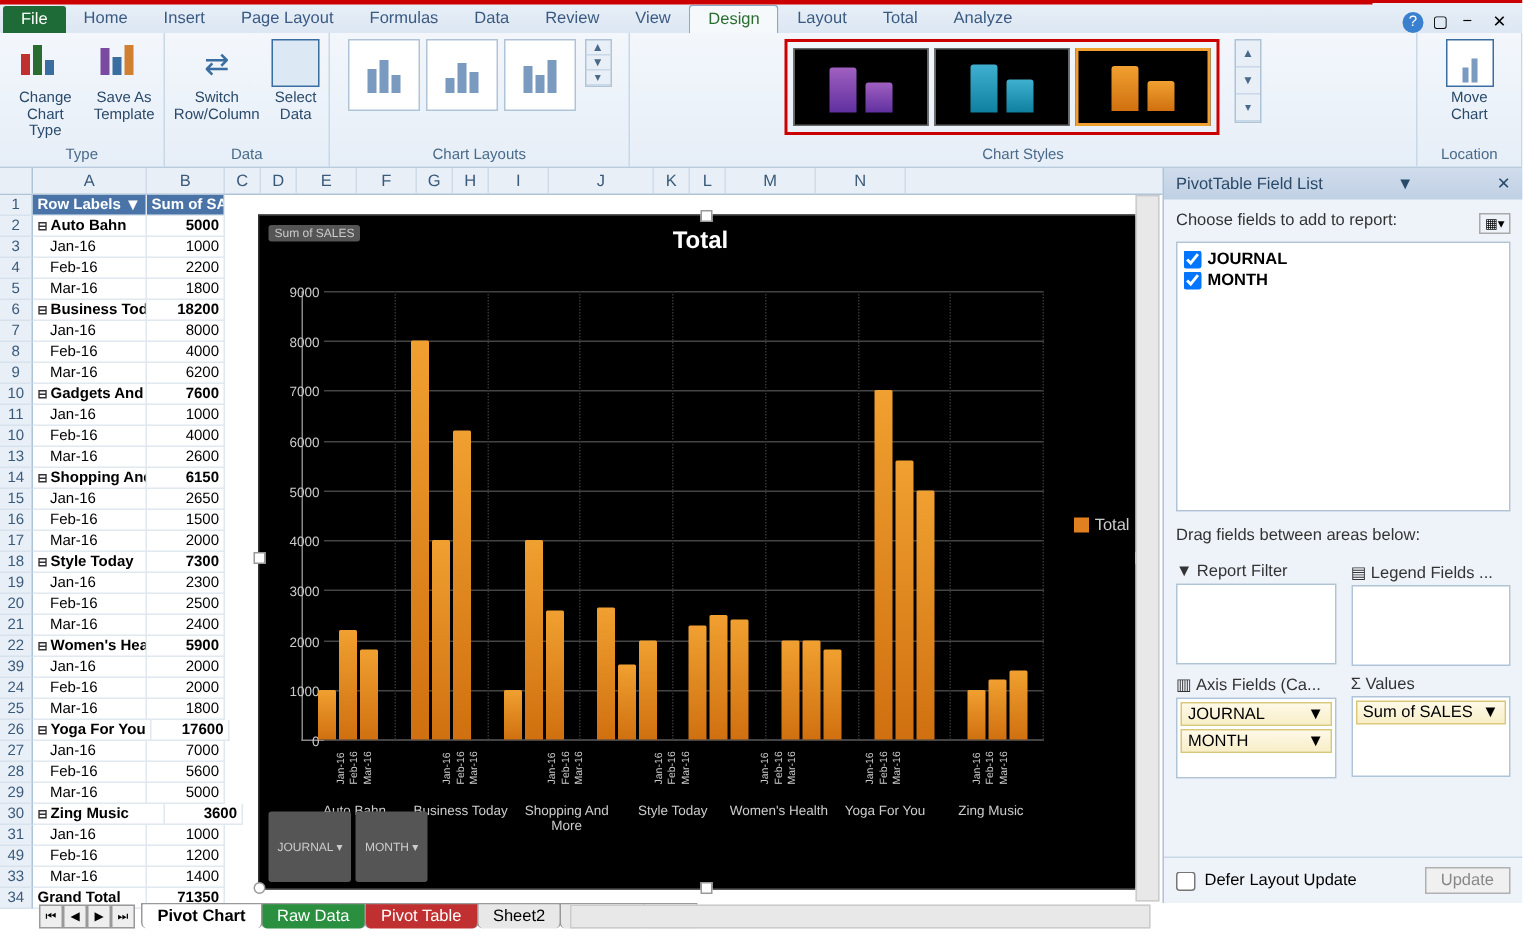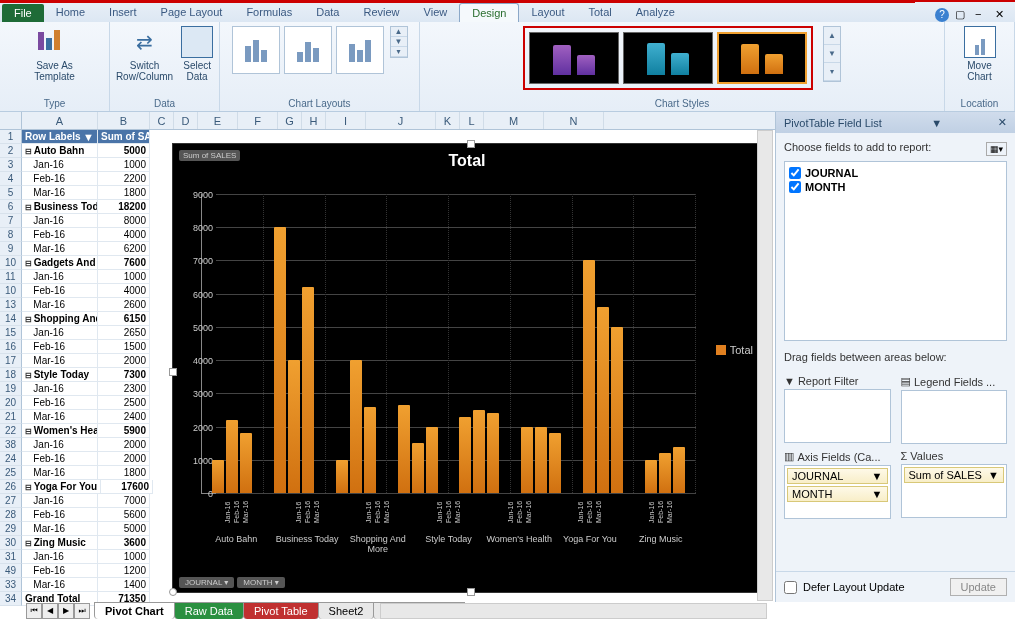--- a/index.html
+++ b/index.html
@@ -56,21 +56,21 @@
 .bars-wrap { position: absolute; left: 0; right: 0; bottom: 0; height: 100%; display: flex; }
 .group-bars { flex: 1; display: flex; align-items: flex-end; justify-content: center; gap: 2px; border-right: 1px dotted #333; }
 .cbar { width: 12px; background: linear-gradient(#f0a030,#d07010); border-radius: 1px 1px 0 0; }
 .x-labels { position: absolute; left: 28px; top: 352px; width: 495px; display: flex; }
 .x-group { flex: 1; text-align: center; }
 .x-sub { color: #ccc; font-size: 7px; writing-mode: vertical-rl; transform: rotate(180deg); display: inline-block; margin: 0 1px; height: 32px; }
 .x-main { color: #ccc; font-size: 9px; margin-top: 4px; }
 .legend { position: absolute; right: 8px; top: 200px; color: #ccc; font-size: 10px; display: flex; align-items: center; gap: 4px; }
 .legend .sw { width: 10px; height: 10px; background: #e08020; }
 .chart-filters { position: absolute; bottom: 4px; left: 6px; display: flex; gap: 3px; }
-.chart-filters span { background: #555; color: #ccc; font-size: 8px; padding: 1px 6px; border-radius: 2px; text-align: right; }
+.chart-filters span { background: #555; color: #ccc; font-size: 8px; padding: 19px 6px; border-radius: 2px; text-align: right; }
 
 
 .field-list { width: 240px; background: #eef3f9; border-left: 1px solid #b0c4d8; padding: 0; display: flex; flex-direction: column; height: 490px; position: absolute; right: 0; top: 112px; }
 .fl-title { background: linear-gradient(#d0dcec,#c0d0e4); padding: 4px 8px; font-size: 13px; color: #2a4a6a; display: flex; align-items: center; }
 .fl-title .x { margin-left: auto; }
 .fl-body { padding: 8px; flex: 1; display: flex; flex-direction: column; }
 .fl-hint { font-size: 11px; color: #333; margin-bottom: 4px; }
 .field-box { background: #fff; border: 1px solid #b0c4d8; flex: 1; padding: 4px; max-height: 180px; }
 .field-item { display: flex; align-items: center; gap: 4px; padding: 1px 0; font-weight: bold; }
 .field-item input { width: 12px; height: 12px; }
@@ -121,20 +121,31 @@
     <span style="background:#3a80d0;border-radius:50%;color:#fff;text-align:center;line-height:14px;font-size:10px">?</span>
     <span>▢</span>
     <span>−</span>
     <span>✕</span>
   </div>
 </div>
 
 <div class="ribbon">
   <div class="group" style="width:110px">
     <div class="group-body">
+      <div class="btn-v">
+        <div class="icon">
+            <div class="icon-bars">
+              <span style="height:14px;background:#c03030"></span>
+              <span style="height:20px;background:#2a6e2f"></span>
+              <span style="height:10px;background:#3a6ea0"></span>
+            </div>
+          </div>
+        <div class="lbl" style="white-space: pre-line;">Change
+Chart Type</div>
+      </div>
       <div class="btn-v">
         <div class="icon">
             <div class="icon-bars">
               <span style="height:18px;background:#7a4aa0"></span>
               <span style="height:12px;background:#3a6ea0"></span>
               <span style="height:20px;background:#d08030"></span>
             </div>
           </div>
         <div class="lbl" style="white-space: pre-line;">Save As
 Template</div>
@@ -354,21 +365,21 @@
       <div class="row-h">21</div>
       <div class="cell " style="width:76px">&nbsp;&nbsp;&nbsp;Mar-16</div>
       <div class="cell r " style="width:52px">2400</div>
     </div>
     <div class="row">
       <div class="row-h">22</div>
       <div class="cell bold" style="width:76px"><span class="exp">⊟</span>Women's Health</div>
       <div class="cell r bold" style="width:52px">5900</div>
     </div>
     <div class="row">
-      <div class="row-h">38</div>
+      <div class="row-h">39</div>
       <div class="cell " style="width:76px">&nbsp;&nbsp;&nbsp;Jan-16</div>
       <div class="cell r " style="width:52px">2000</div>
     </div>
     <div class="row">
       <div class="row-h">24</div>
       <div class="cell " style="width:76px">&nbsp;&nbsp;&nbsp;Feb-16</div>
       <div class="cell r " style="width:52px">2000</div>
     </div>
     <div class="row">
       <div class="row-h">25</div>
@@ -390,21 +401,21 @@
       <div class="cell " style="width:76px">&nbsp;&nbsp;&nbsp;Feb-16</div>
       <div class="cell r " style="width:52px">5600</div>
     </div>
     <div class="row">
       <div class="row-h">29</div>
       <div class="cell " style="width:76px">&nbsp;&nbsp;&nbsp;Mar-16</div>
       <div class="cell r " style="width:52px">5000</div>
     </div>
     <div class="row">
       <div class="row-h">30</div>
-      <div class="cell bold" style="width:76px"><span class="exp">⊟</span>Zing Music</div>
+      <div class="cell bold" style="width:88px"><span class="exp">⊟</span>Zing Music</div>
       <div class="cell r bold" style="width:52px">3600</div>
     </div>
     <div class="row">
       <div class="row-h">31</div>
       <div class="cell " style="width:76px">&nbsp;&nbsp;&nbsp;Jan-16</div>
       <div class="cell r " style="width:52px">1000</div>
     </div>
     <div class="row">
       <div class="row-h">49</div>
       <div class="cell " style="width:76px">&nbsp;&nbsp;&nbsp;Feb-16</div>

